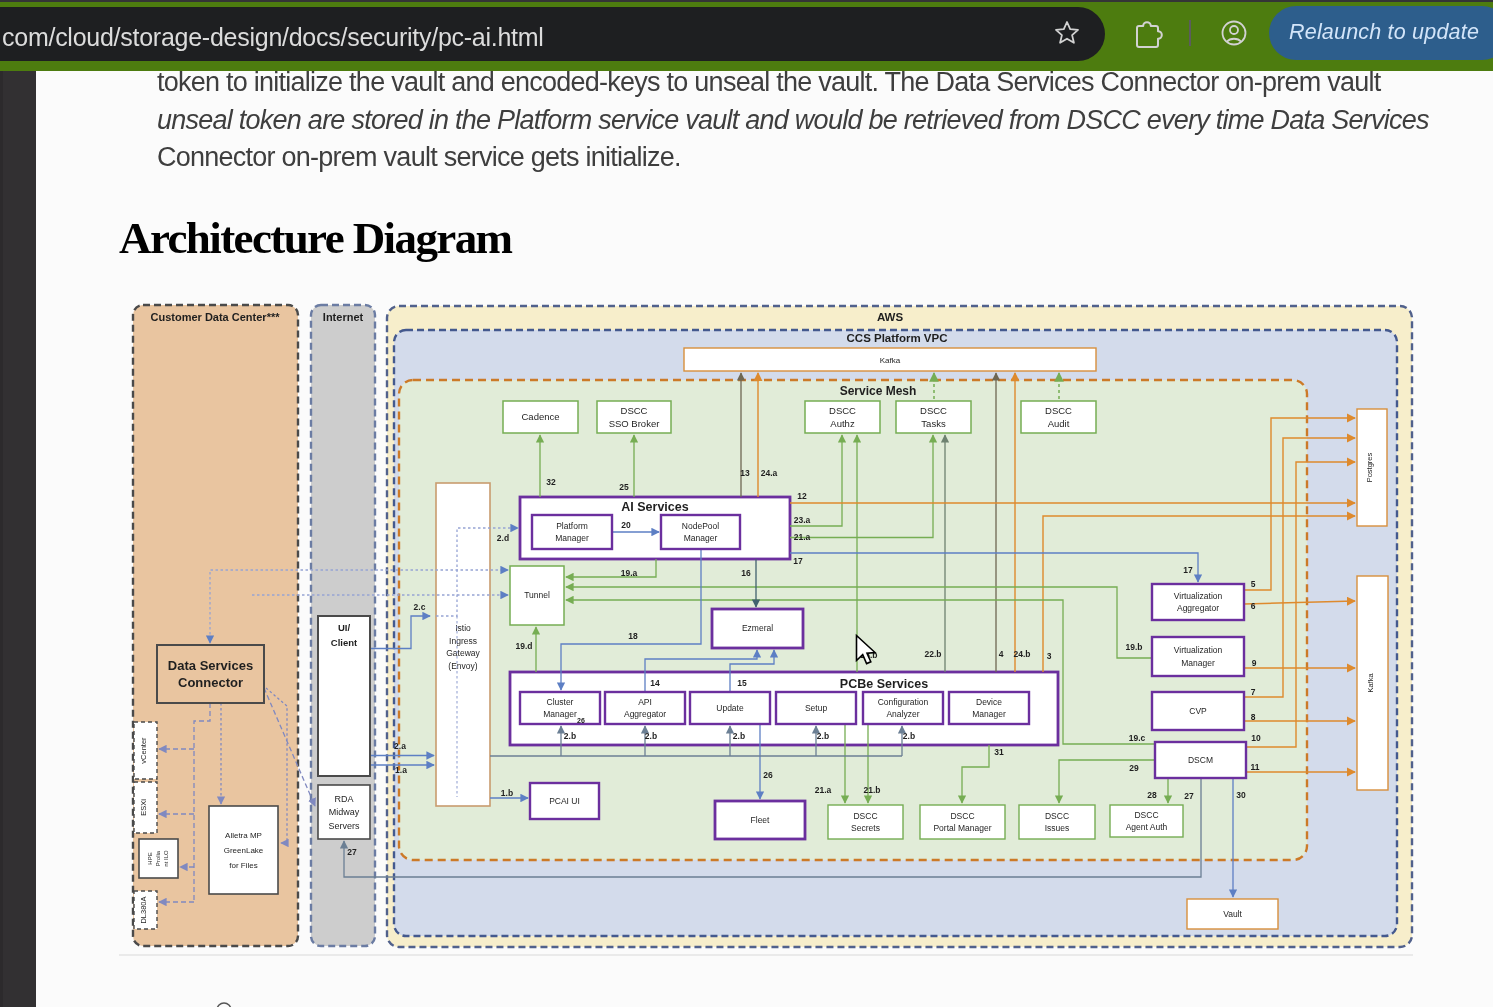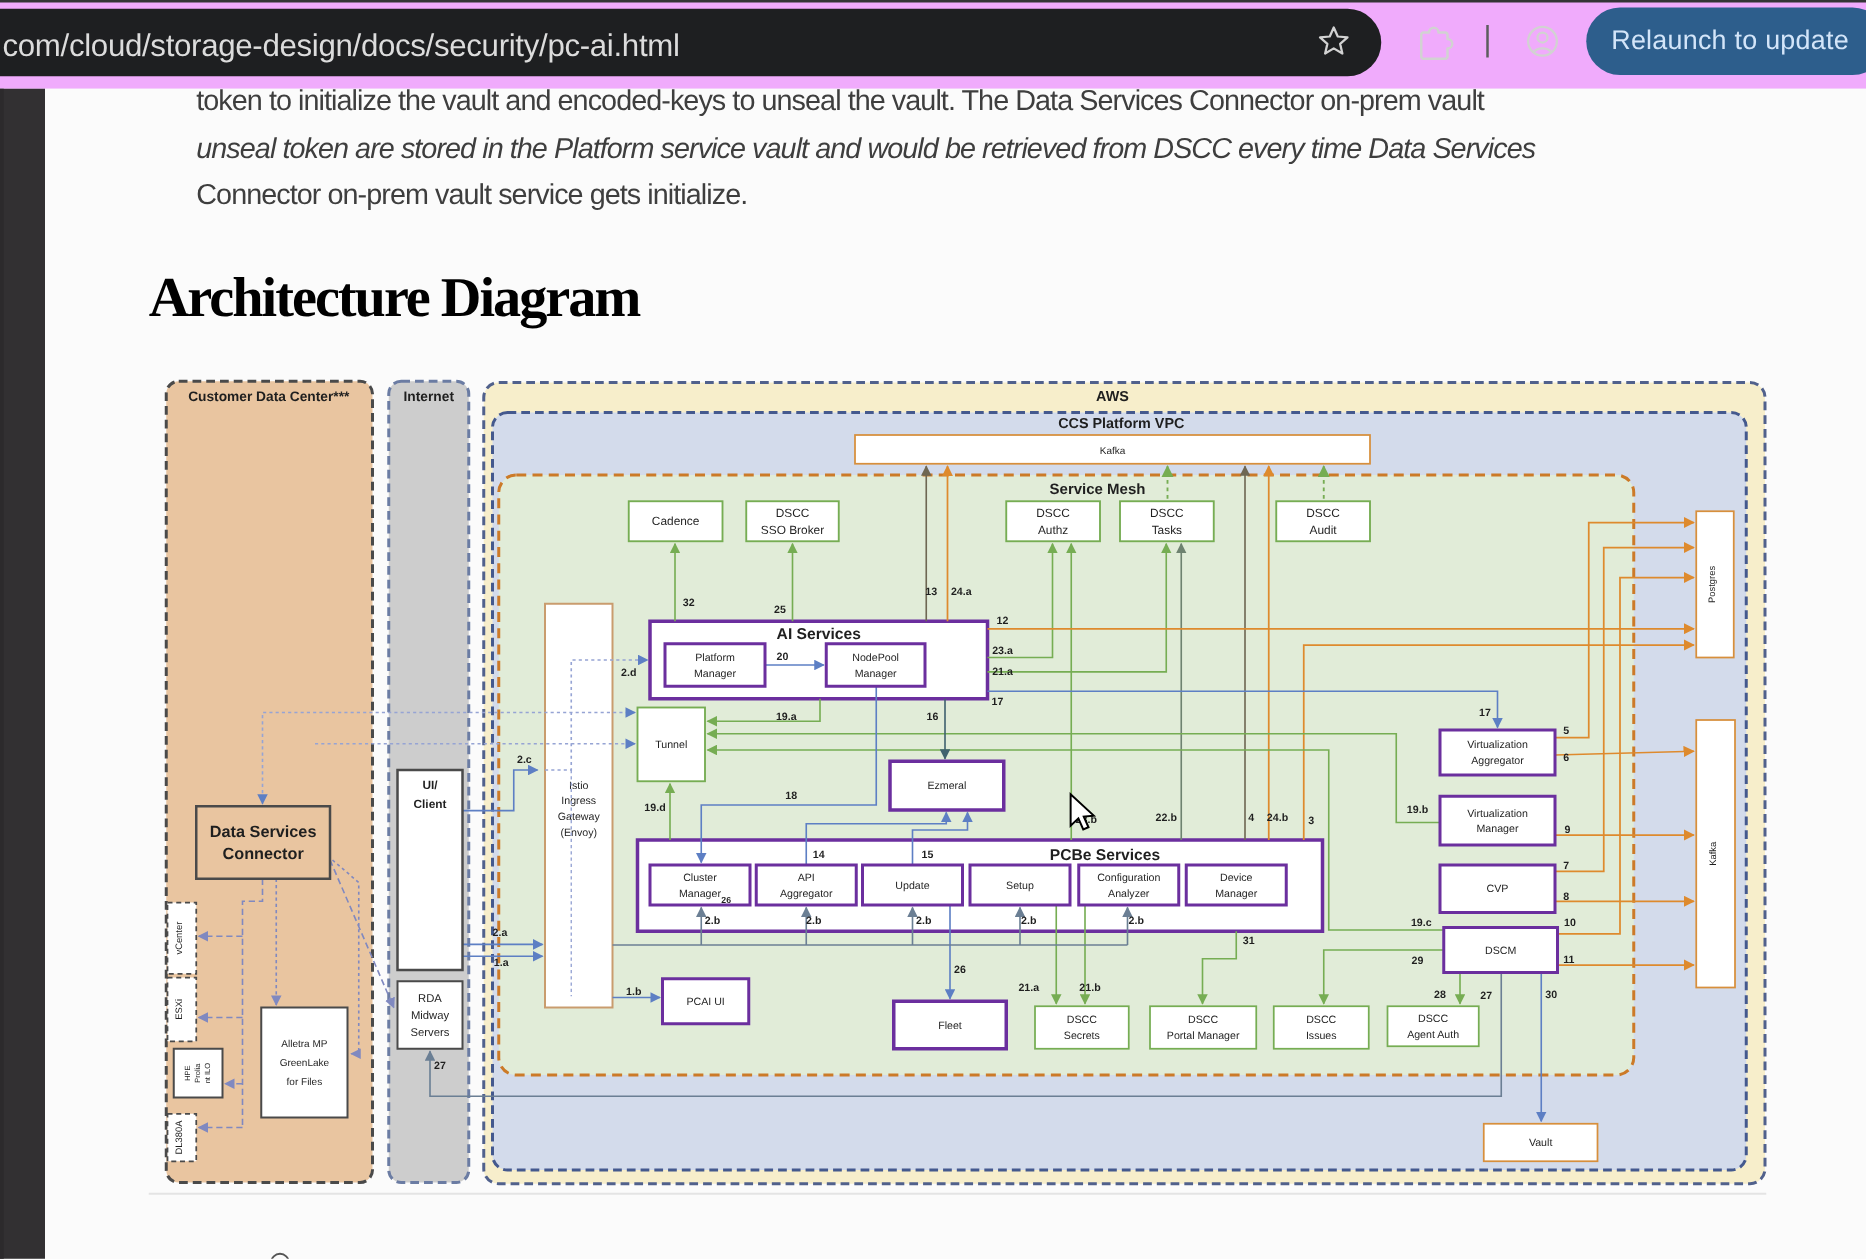--- a/index.html
+++ b/index.html
@@ -1,27 +1,27 @@
 <!DOCTYPE html>
 <html><head>
 <meta charset="utf-8">
 <style>
   html,body{margin:0;padding:0;width:1493px;height:1007px;overflow:hidden;background:#fbfbfb;
     font-family:"Liberation Sans",sans-serif;}
-  .chrome{position:absolute;left:0;top:0;width:1493px;height:71px;background:#f0abfc;}
+  .chrome{position:absolute;left:0;top:0;width:1493px;height:71px;background:#4d7c0f;}
   .chrome-top{position:absolute;left:0;top:0;width:1493px;height:2px;background:#343436;}
   .urlbar{position:absolute;left:0;top:7px;width:1105px;height:54px;background:#1e1f21;
     border-radius:0 27px 27px 0;}
   .urltext{position:absolute;left:2px;top:16px;font-size:25px;color:#dcdcdc;letter-spacing:-0.26px;}
   .btn{position:absolute;left:1269px;top:6px;width:240px;height:54px;background:#2d5e8c;border-radius:27px;}
-  .btntext{position:absolute;left:20px;top:14px;font-size:21.5px;color:#d3e5f9;letter-spacing:0.2px;}
+  .btntext{position:absolute;left:20px;top:14px;font-size:21.5px;color:#d3e5f9;letter-spacing:0.2px;font-style:italic;}
   .sidebar{position:absolute;left:0;top:71px;width:36px;height:936px;background:#323032;}
   .sidebar-edge{position:absolute;left:0;top:71px;width:3px;height:936px;background:#2c2a2c;}
   .page{position:absolute;left:36px;top:71px;width:1457px;height:936px;background:#fbfbfb;}
-  .pline{position:absolute;font-size:23px;color:#3e3e3e;white-space:nowrap;letter-spacing:-0.75px;line-height:1;}
+  .pline{position:absolute;font-size:27px;color:#3e3e3e;white-space:nowrap;letter-spacing:-0.75px;line-height:1;}
   .h2{position:absolute;left:119px;top:216px;font-family:"Liberation Serif",serif;font-weight:bold;
      font-size:45px;color:#000000;letter-spacing:-1.6px;white-space:nowrap;line-height:1;}
   svg{position:absolute;left:0;top:0;}
   #diagram{filter:blur(0.3px);}
   svg text{font-family:"Liberation Sans",sans-serif;fill:#1f1f1f;}
 </style>
 </head>
 <body>
 <div class="chrome">
   <div class="chrome-top"></div>

